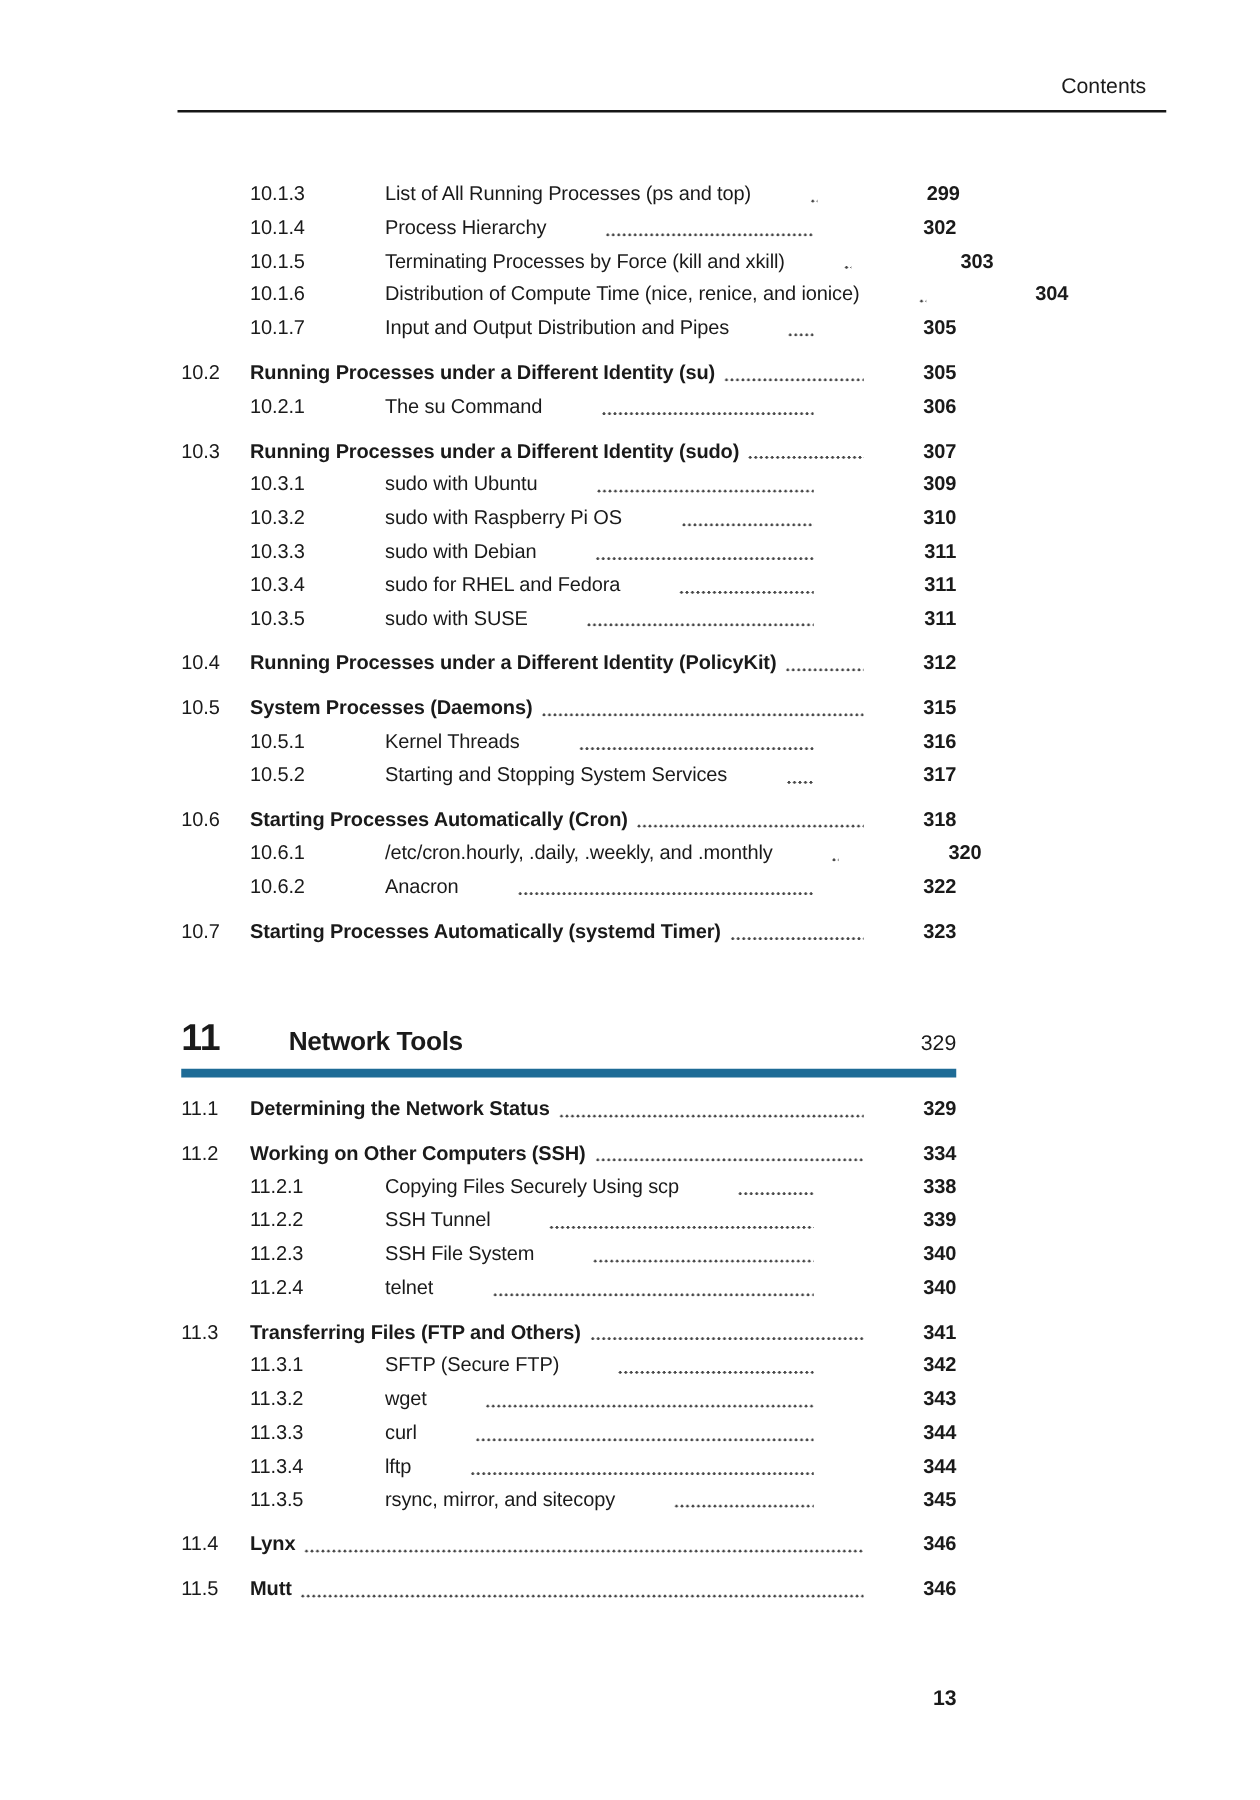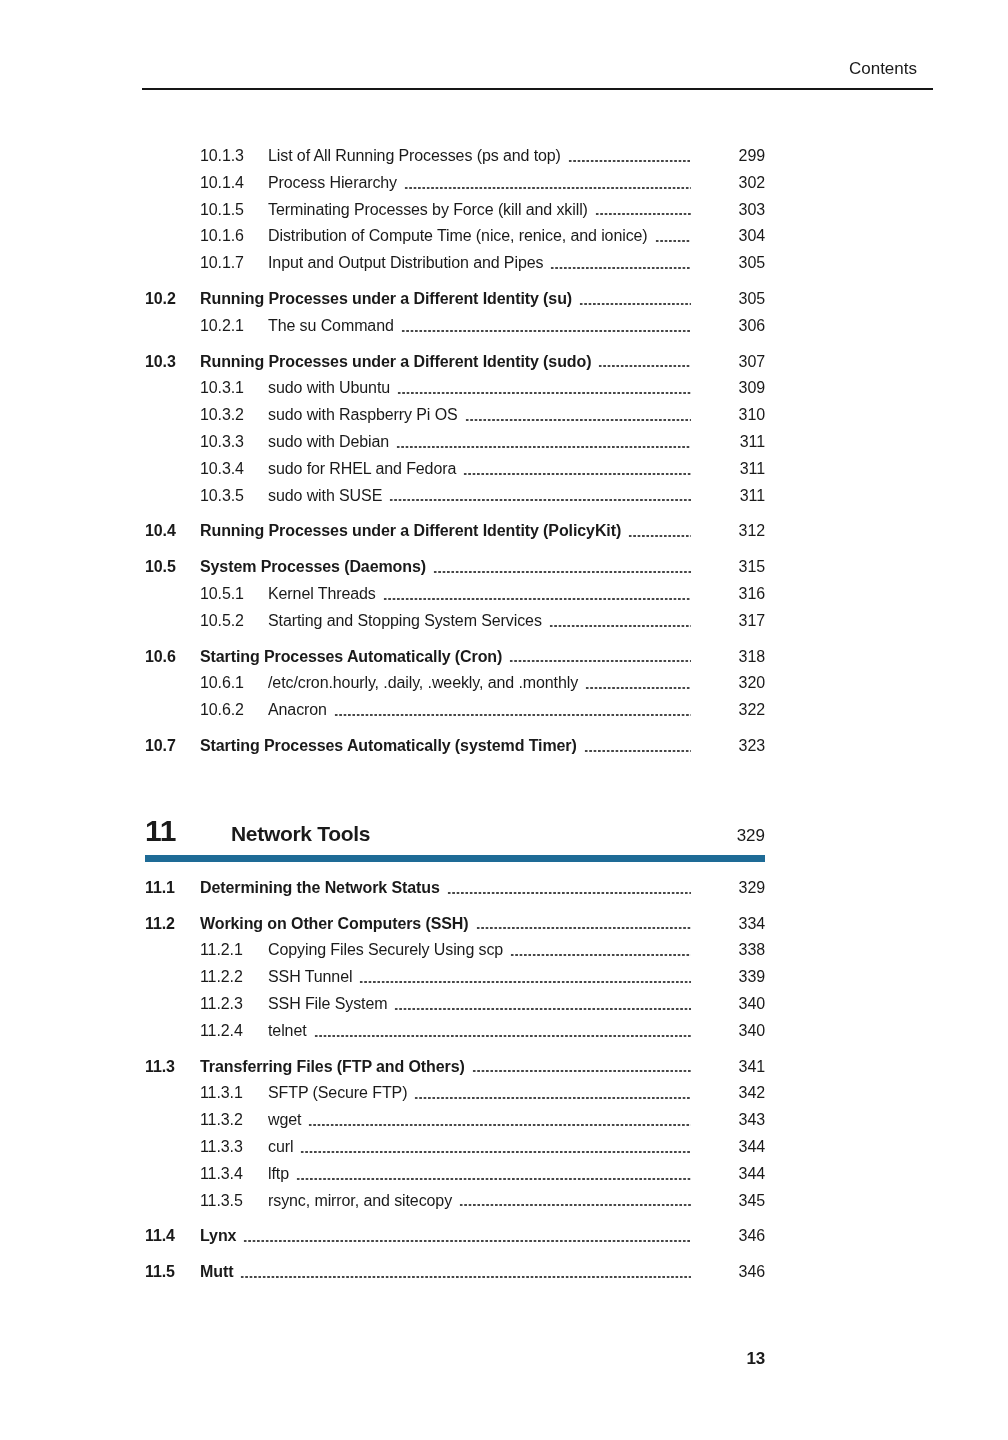--- a/index.html
+++ b/index.html
@@ -20,32 +20,32 @@
     background:#161616;
   }
 
   
   .content { position:absolute; left:145px; top:143px; width:620px; }
 
   .row { display:flex; align-items:baseline; line-height:26.8px; font-size:16px; letter-spacing:-0.1px; }
   .row .num { flex:0 0 auto; white-space:nowrap; }
   .row .title { white-space:nowrap; }
   .row.lvl1 { margin-top:9px; }
-  .row.lvl1 .num { width:55px; font-weight:700; }
+  .row.lvl1 .num { width:55px; font-weight:400; }
   .row.lvl1 .title { font-weight:700; }
-  .row.lvl2 { padding-left:55px; }
+  .row.lvl2 { padding-left:55px;gap:40px; }
   .row.lvl2 .num { width:68px; }
 
   .leader {
     flex:1 1 0; min-width:6px; align-self:flex-end;
     height:4px; margin:0 22px 8px 7px;
     background-image:radial-gradient(circle, #474747 1.05px, transparent 1.35px);
     background-size:4.4px 4px; background-repeat:repeat-x; background-position:0 1px;
   }
-  .page-num { flex:0 0 52px; text-align:right; font-weight:400; font-size:16px; }
+  .page-num { flex:0 0 52px; text-align:right; font-weight:700; font-size:16px; }
 
   
   .chapter { margin-top:54px; display:flex; align-items:baseline;gap:31px; }
   .chapter .ch-num  { width:55px; font-size:30px; font-weight:700; line-height:34px; letter-spacing:-0.3px; }
   .chapter .ch-title{ flex:1 1 auto; font-size:21px; font-weight:700; line-height:34px; letter-spacing:-0.3px; }
   .chapter .ch-page { font-size:17px; font-weight:400; }
   .chapter-rule { height:7px; background:var(--accent,#1e6b96); margin-top:4px; margin-bottom:13px; }
 
   
   .footer {

